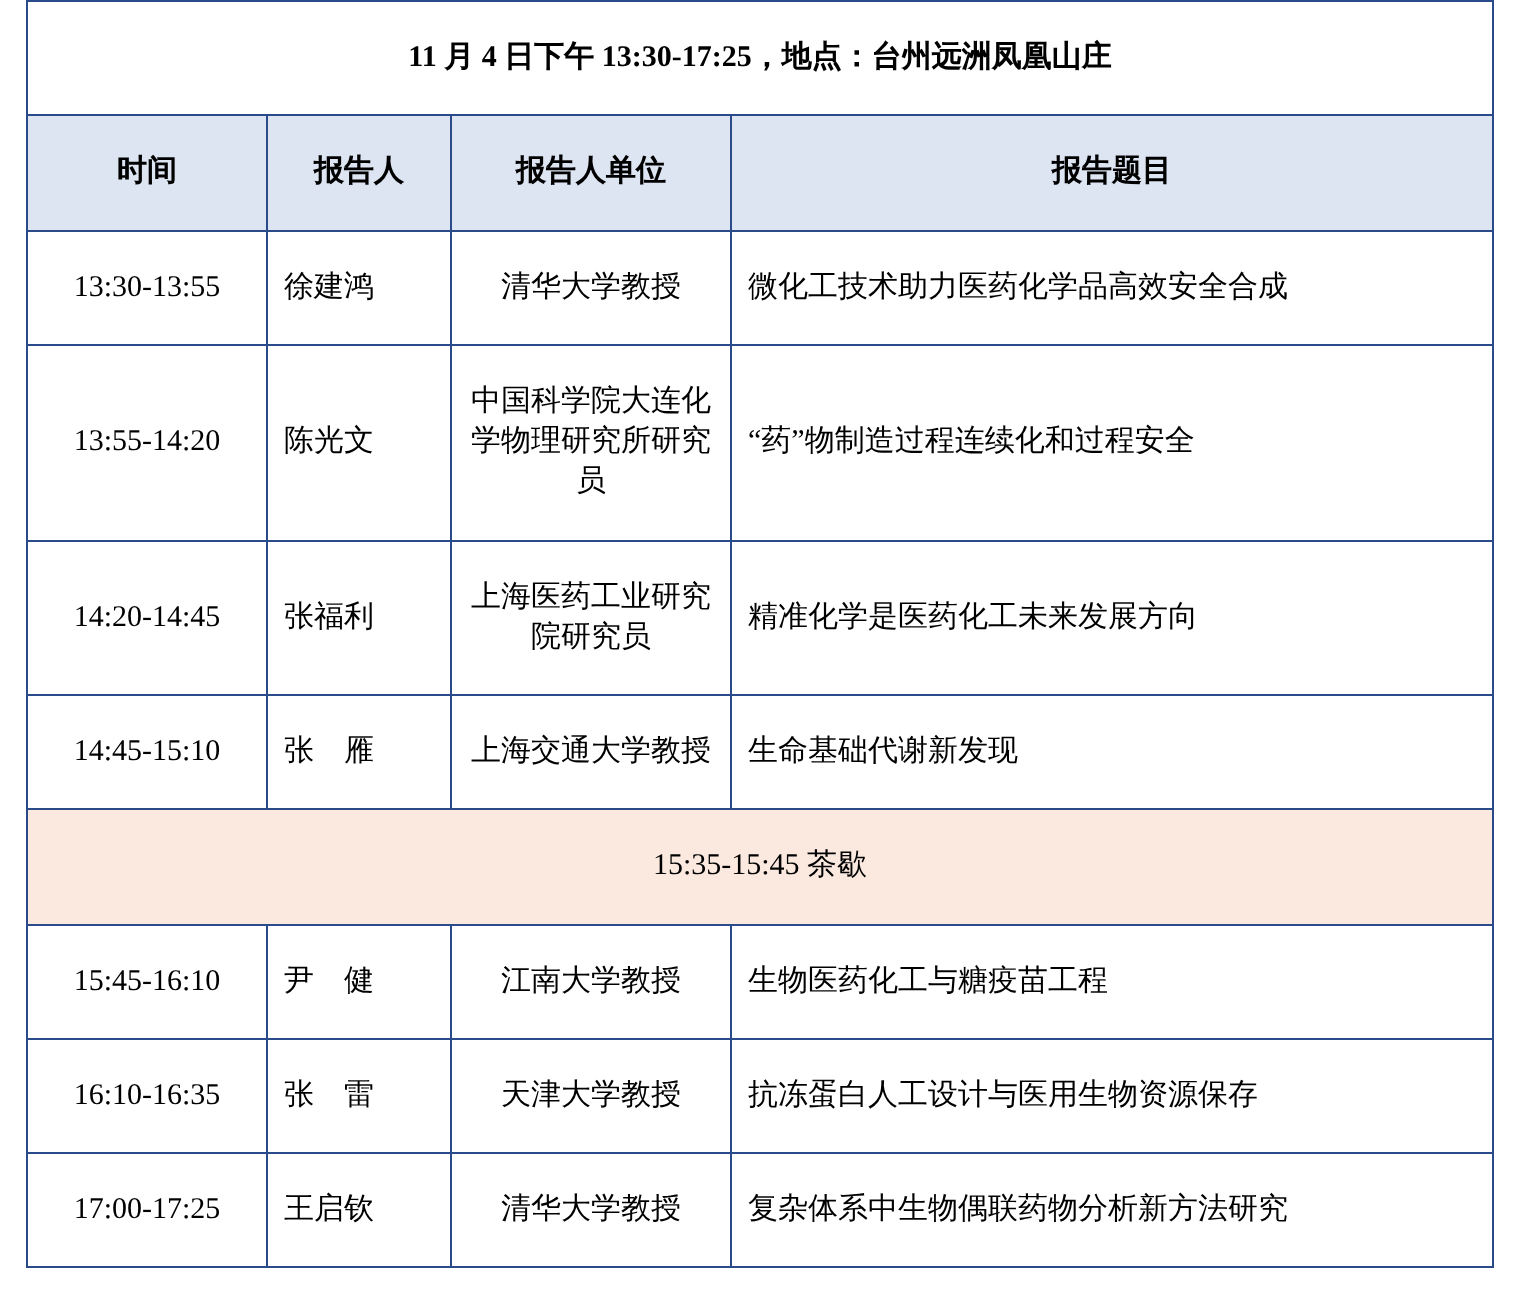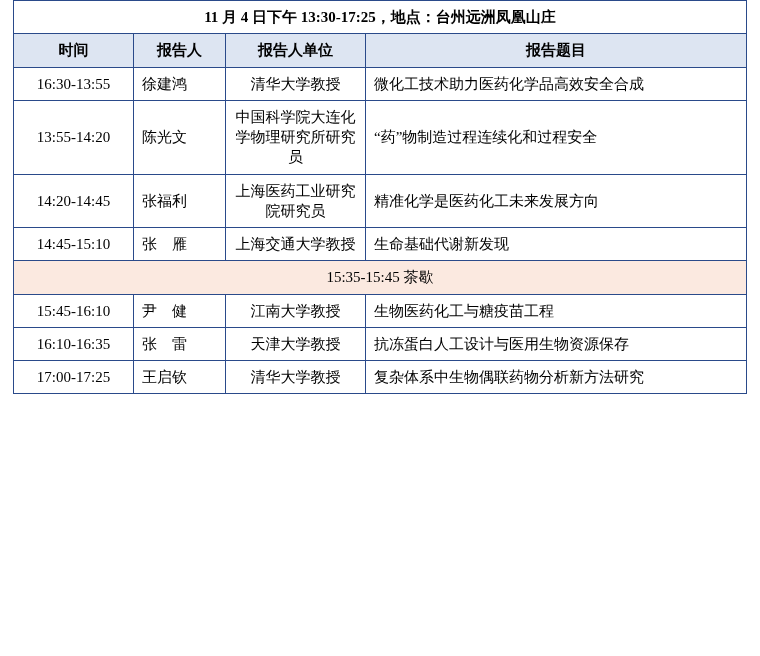--- a/index.html
+++ b/index.html
@@ -15,21 +15,21 @@
     overflow: hidden;
   }
   #schedule-table {
     width: 734px;
     margin: 0 auto;
     border-collapse: collapse;
     table-layout: fixed;
   }
   #schedule-table td {
     border: 1px solid #2a4a8a;
-    padding: 6px 8px;
+    padding: 18px 8px;
     vertical-align: middle;
     font-size: 15px;
     line-height: 1.35;
   }
   .title-cell {
     text-align: center;
     font-weight: bold;
     font-size: 18px;
     padding: 12px 8px 12px 8px;
     border: 1px solid #2a4a8a;
@@ -84,21 +84,21 @@
     <tr>
       <td class="title-cell" colspan="4">11 月 4 日下午 13:30-17:25，地点：台州远洲凤凰山庄</td>
     </tr>
     <tr class="header-row">
       <td>时间</td>
       <td>报告人</td>
       <td>报告人单位</td>
       <td>报告题目</td>
     </tr>
   <tr>
-        <td class="cell-time">16:30-13:55</td>
+        <td class="cell-time">13:30-13:55</td>
         <td class="cell-speaker">徐建鸿</td>
         <td class="cell-affil">清华大学教授</td>
         <td class="cell-topic">微化工技术助力医药化学品高效安全合成</td>
       </tr>
       <tr>
         <td class="cell-time">13:55-14:20</td>
         <td class="cell-speaker">陈光文</td>
         <td class="cell-affil">中国科学院大连化学物理研究所研究员</td>
         <td class="cell-topic">“药”物制造过程连续化和过程安全</td>
       </tr>

